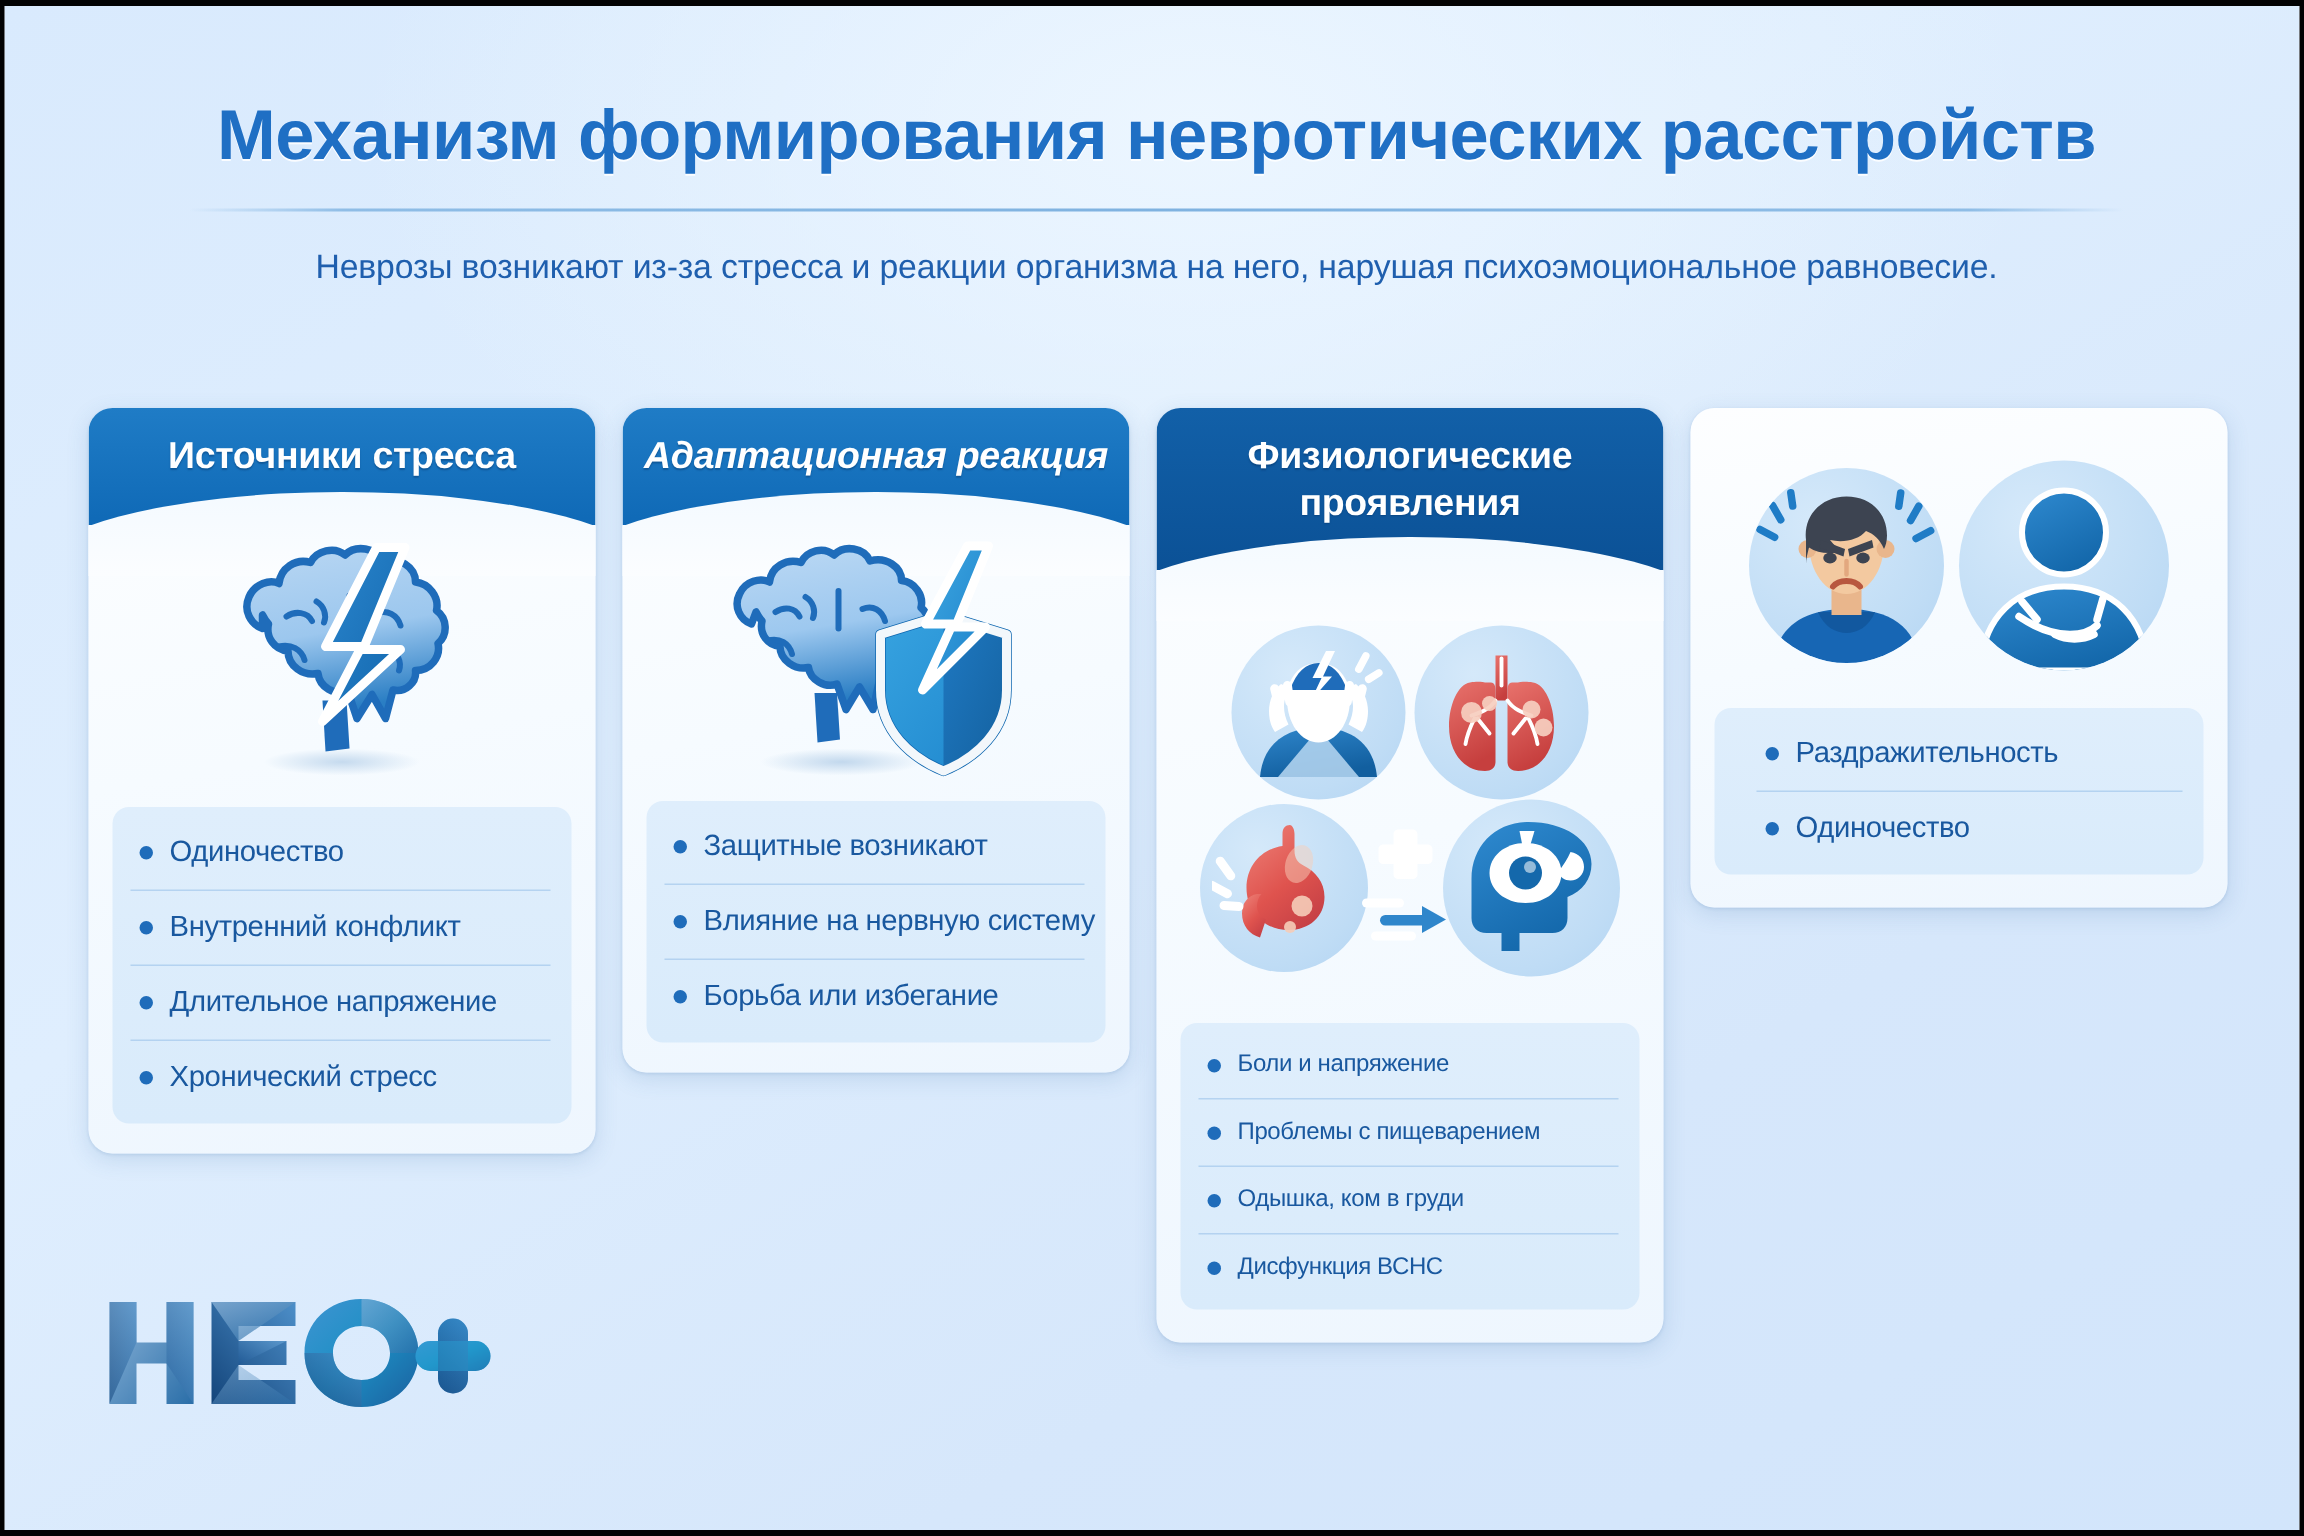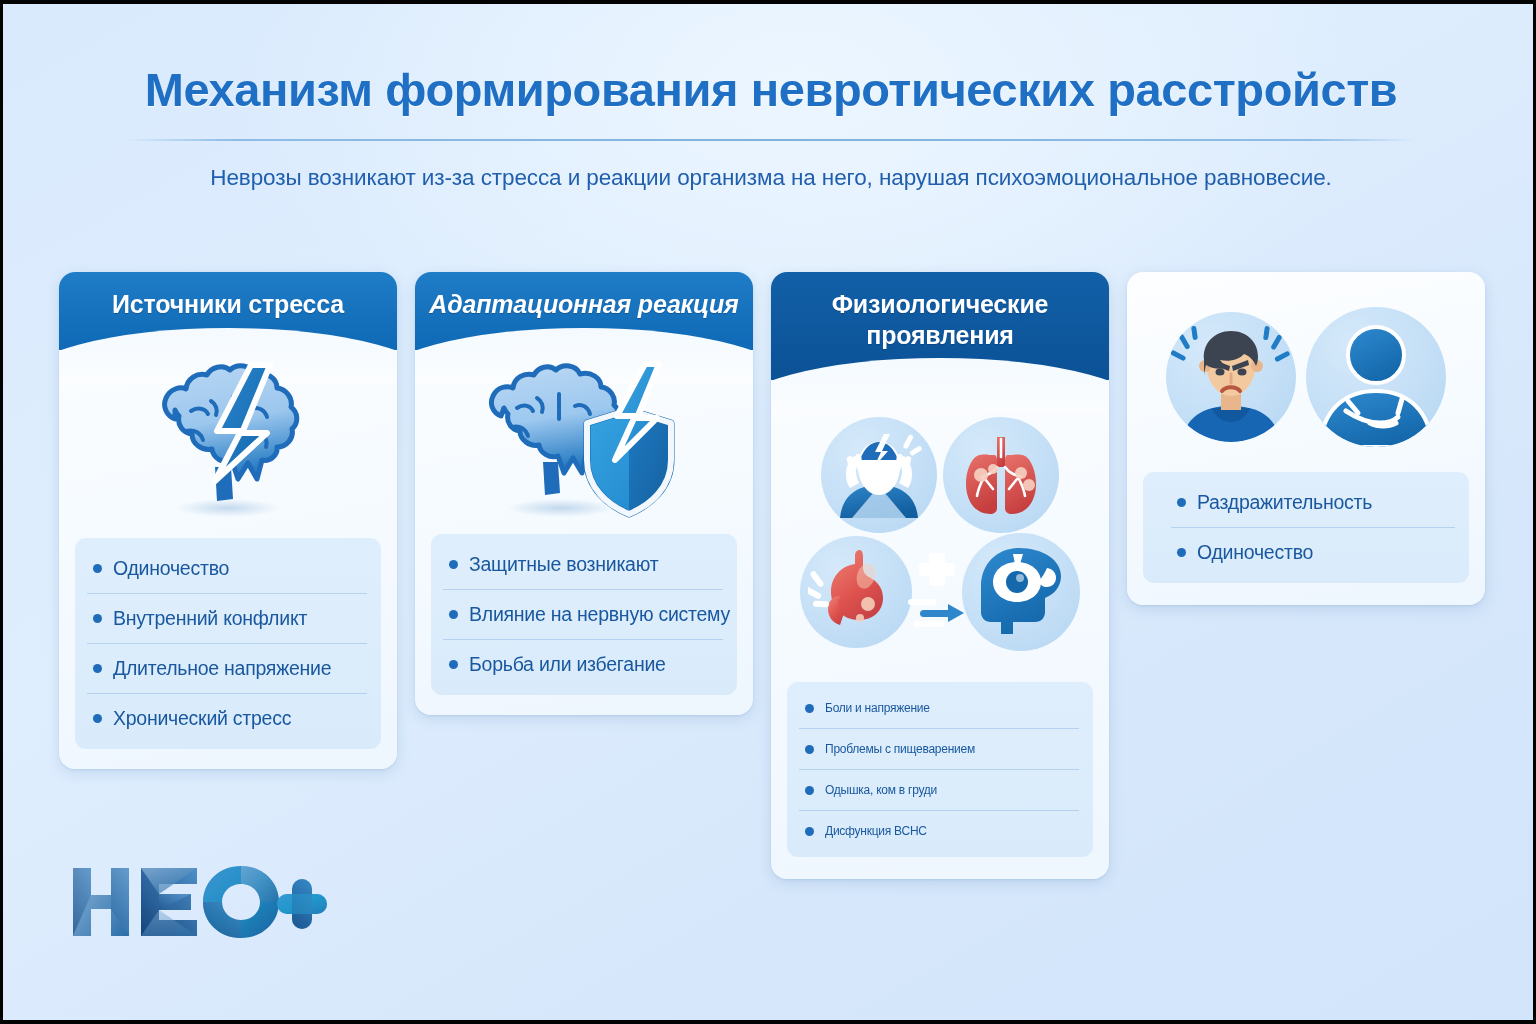--- a/index.html
+++ b/index.html
@@ -127,21 +127,21 @@
     flex:0 0 auto;
     width:9px; height:9px; border-radius:50%;
     background:#1f6cba;
   }
   .li-text {
     font-size:19.5px;
     color:#19589f;
     letter-spacing:-0.25px;
     white-space:nowrap;
   }
-  .card.c3 .li-text { font-size:12px; }
+  .card.c3 .li-text { font-size:16px; }
 
   
   .logo { position:absolute; left:66px; top:858px; width:260px; height:84px; }
 
   
   .chip {
     border-radius:50%;
     display:flex; align-items:center; justify-content:center;
     background:radial-gradient(circle at 34% 28%, #d5e9fa 0%, #bfdcf5 70%, #b3d4f2 100%);
   }

